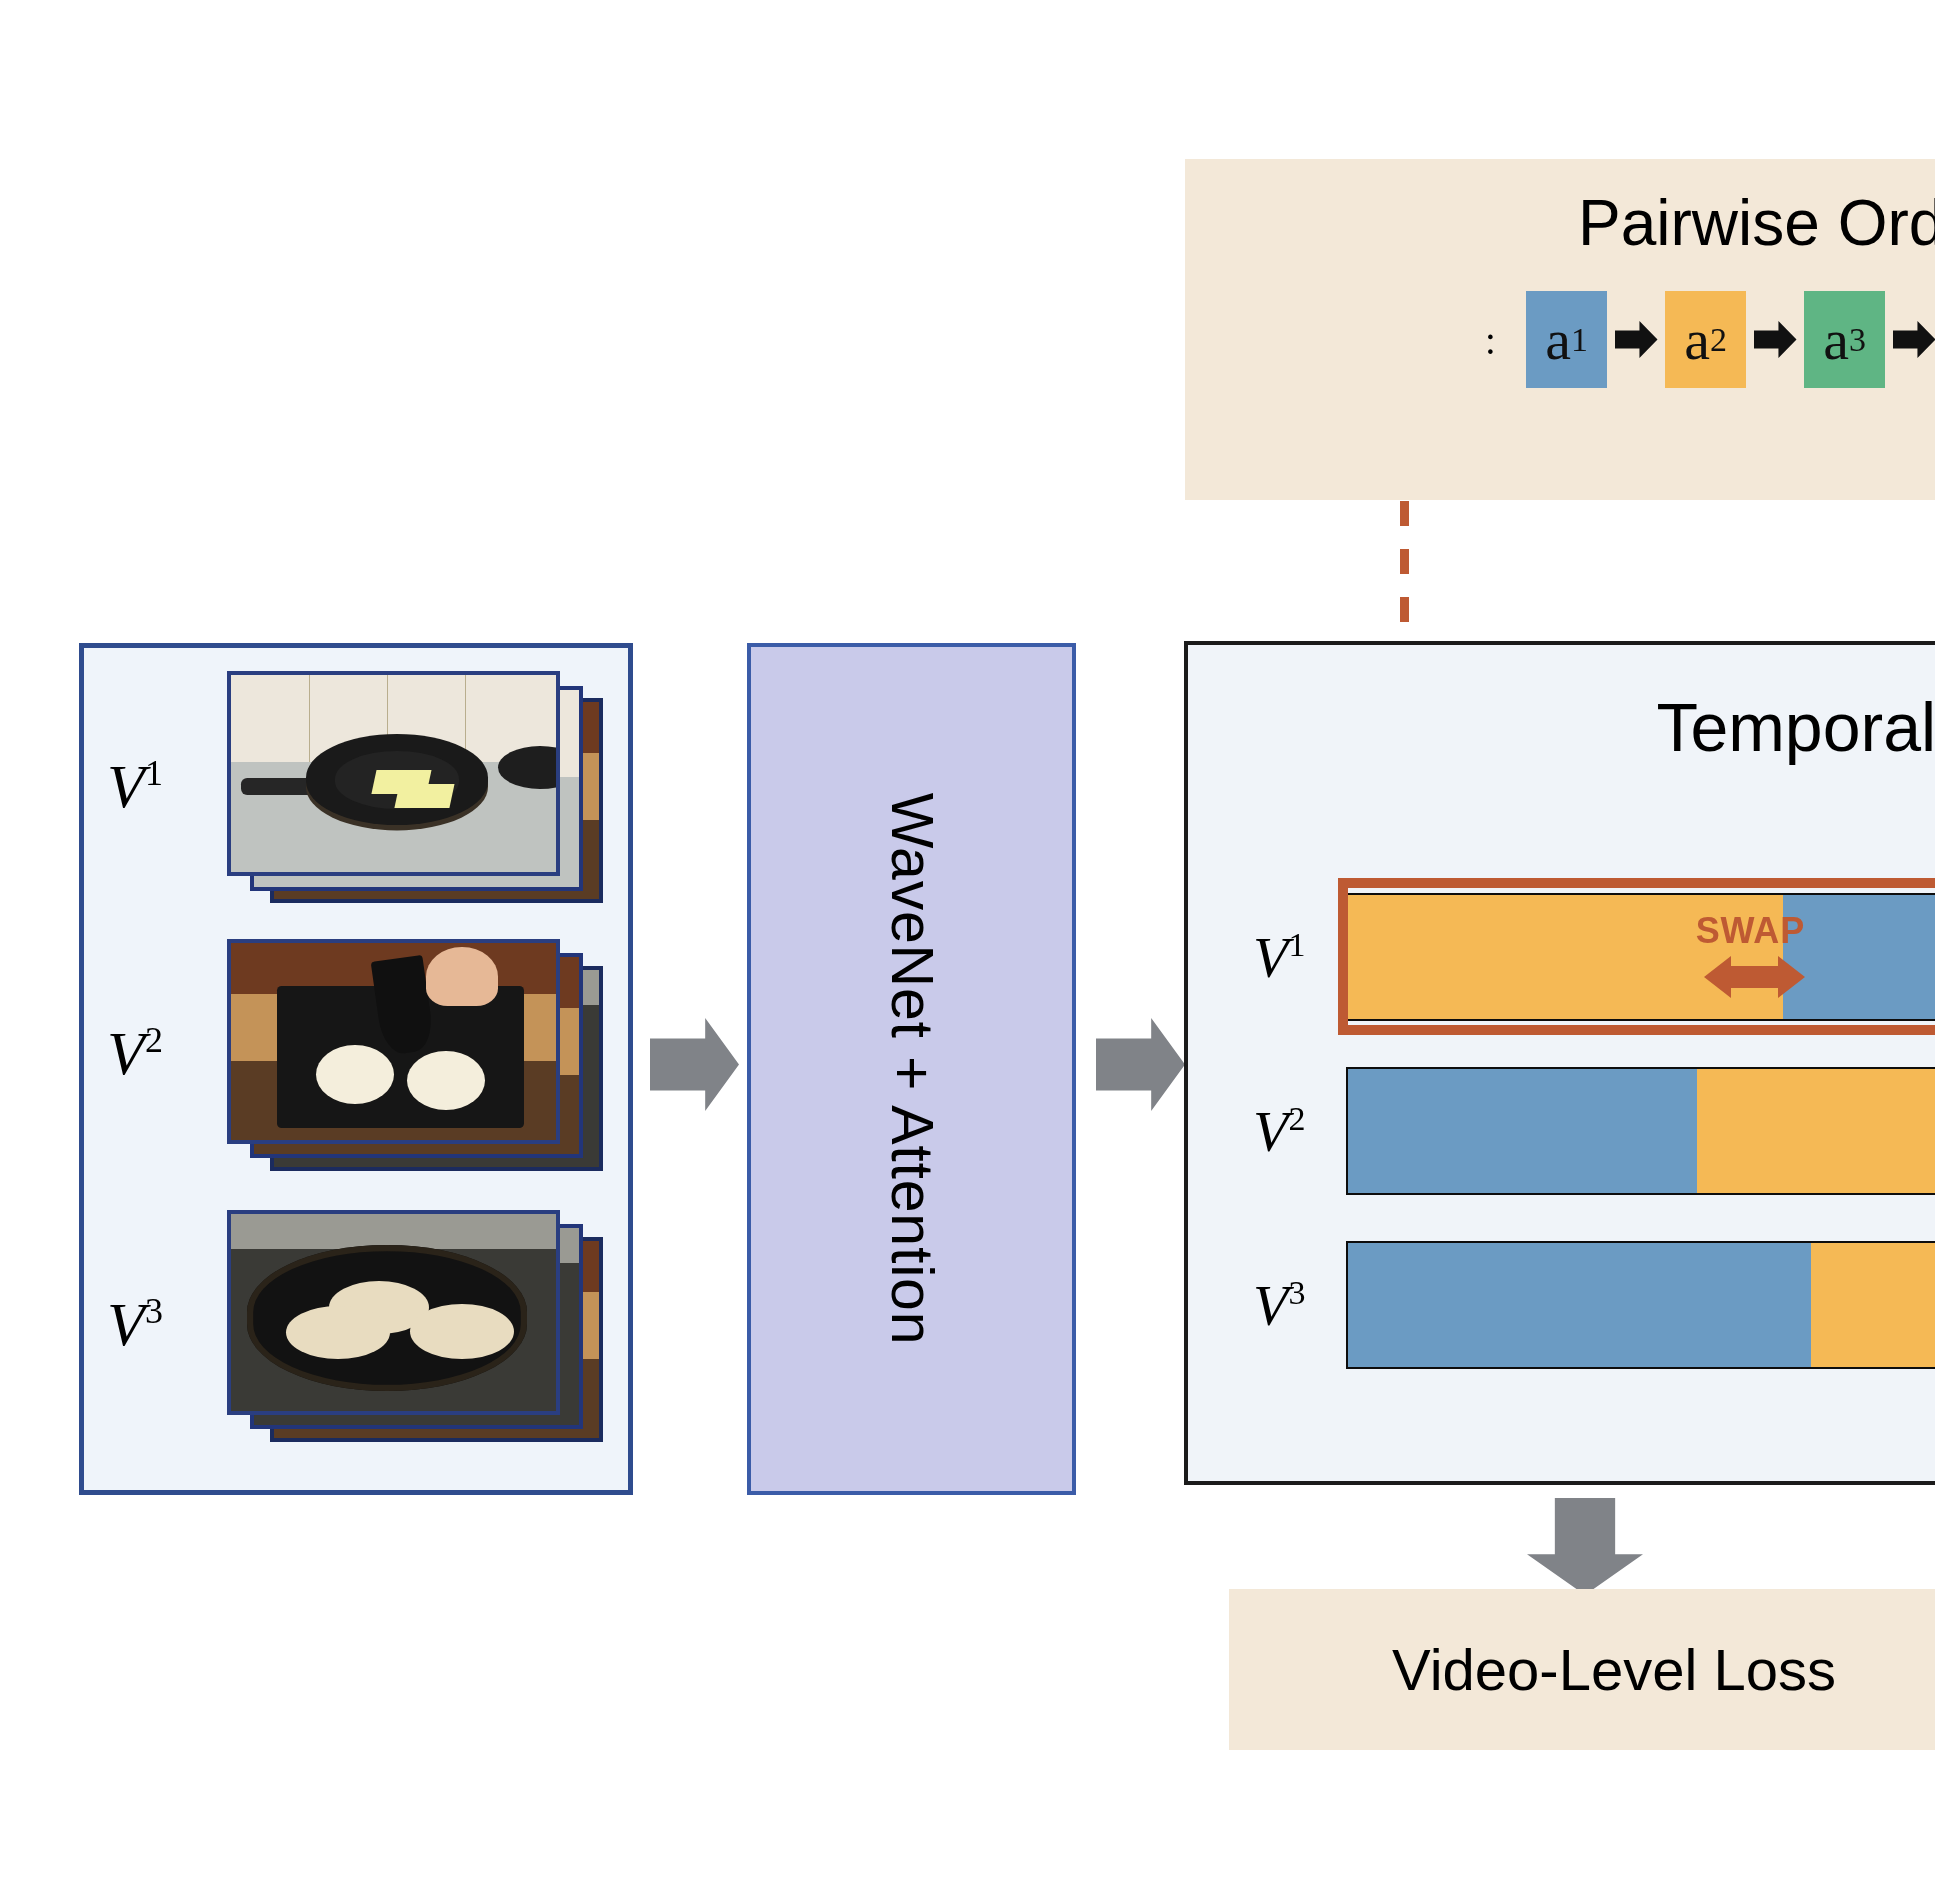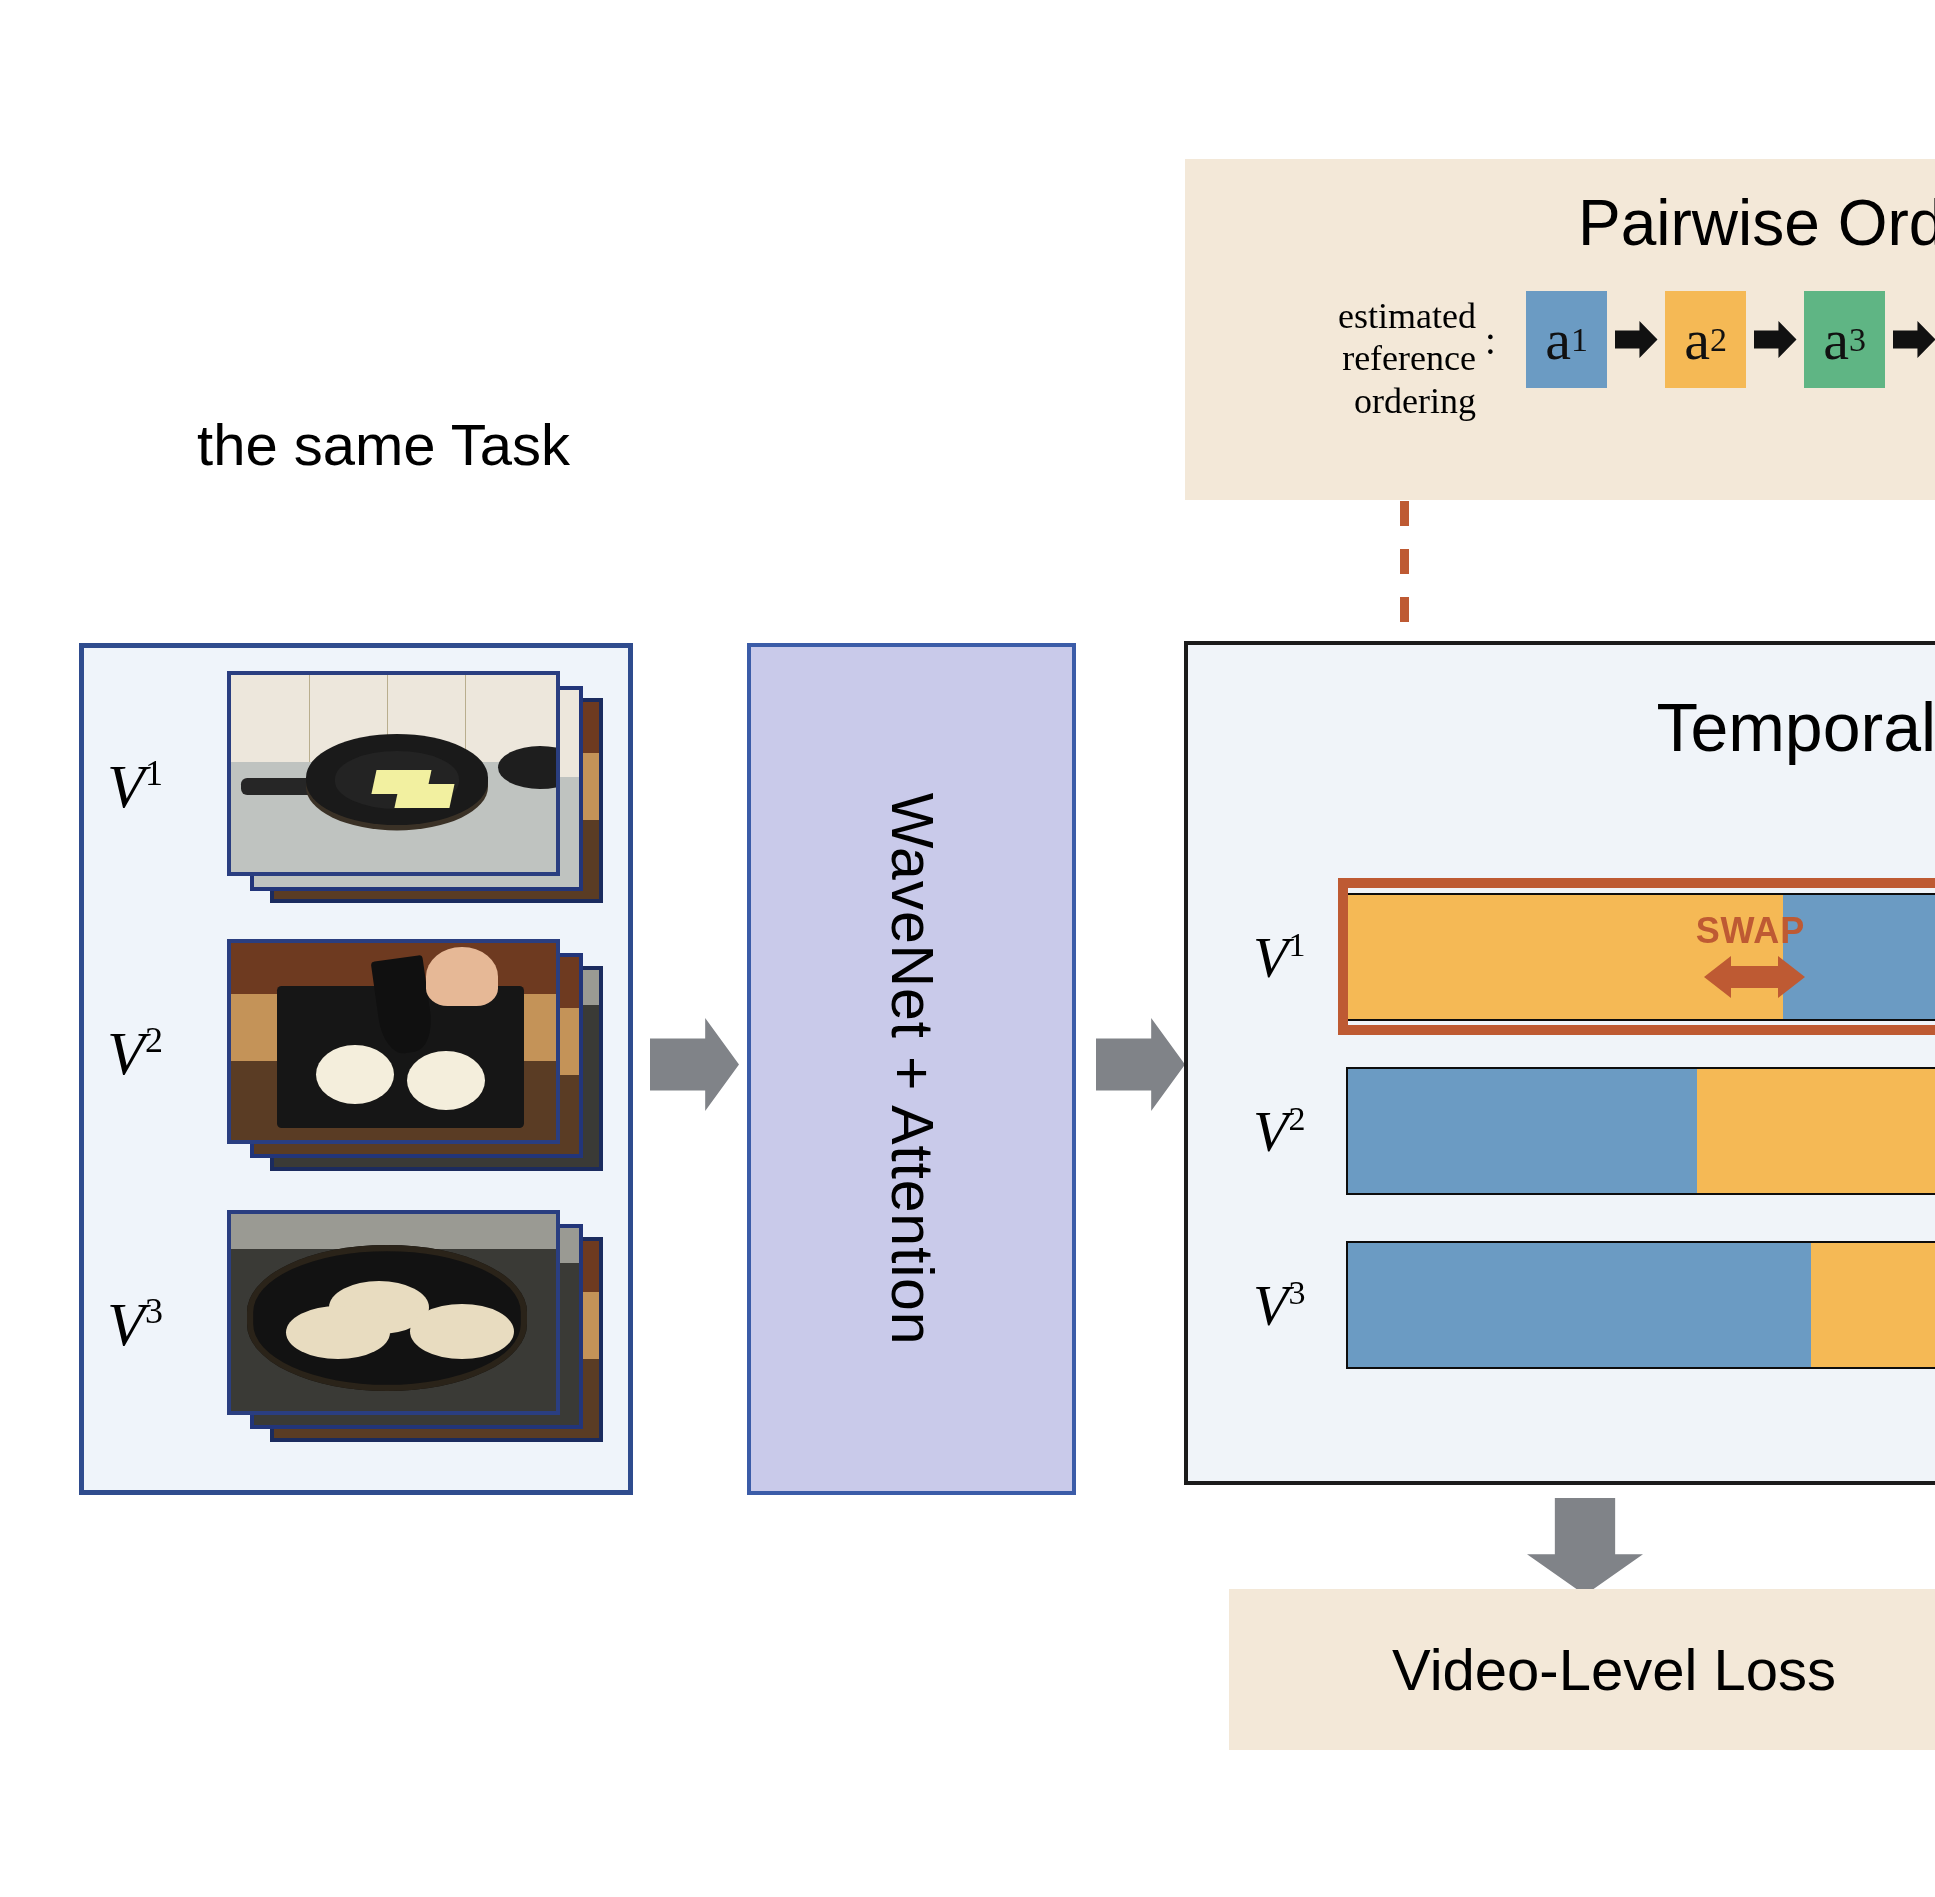--- a/index.html
+++ b/index.html
@@ -136,21 +136,20 @@
     border-top:35px solid #BE5A33;}
 
   
   .loss-box{position:absolute;background:#F3E8D8;display:flex;align-items:center;
     justify-content:center;font-size:58px;color:#000;}
 </style>
 </head>
 <body>
 
 <div class="abs" id="videos-heading">
-  <div>the same Task</div>
 </div>
 
 <div class="abs" id="videos-panel">
 
   <div class="vid-row" style="top:15.5px;">
     <div class="vid-label">
       <span>V</span><sup>1</sup>
     </div>
     <div class="thumb-stack">
       <div class="thumb t-back2">
@@ -241,25 +240,20 @@
   <div id="wavenet-text">
     <span>WaveNet</span>&nbsp;<span>+ Attention</span>
   </div>
 </div>
 
 <div class="abs garrow right" style="left:1096px;top:1018px;width:89px;height:93px;"></div>
 
 <div class="abs" id="poc-panel">
   <div id="poc-title">Pairwise Ordering Consistency</div>
 
-  <div id="poc-est-label">
-    <div>estimated</div>
-    <div>reference</div>
-    <div>ordering</div>
-  </div>
   <div id="poc-colon">:</div>
 
   <div id="poc-seq">
     <div class="seq-box" style="background: rgb(107, 155, 195);">
       <span>a</span>
         <sub>1</sub>
     </div>
     <div class="seq-arrow">
         <div class="glyph"></div>
       </div>

